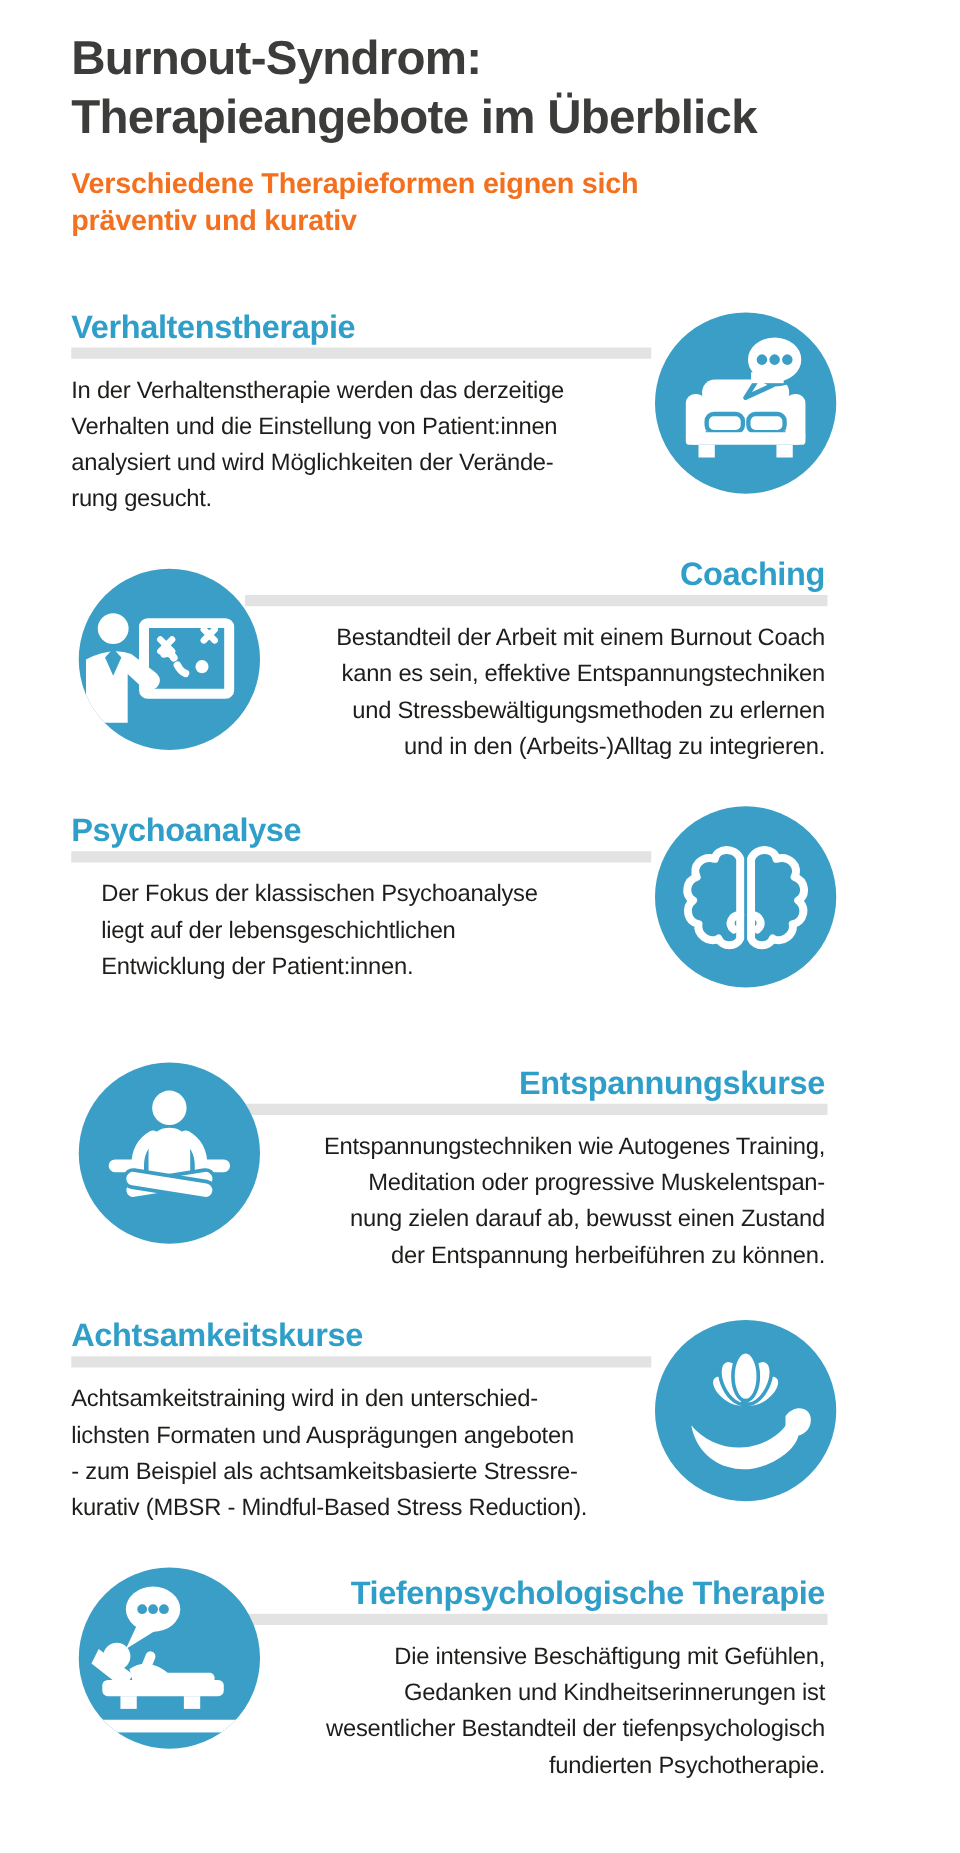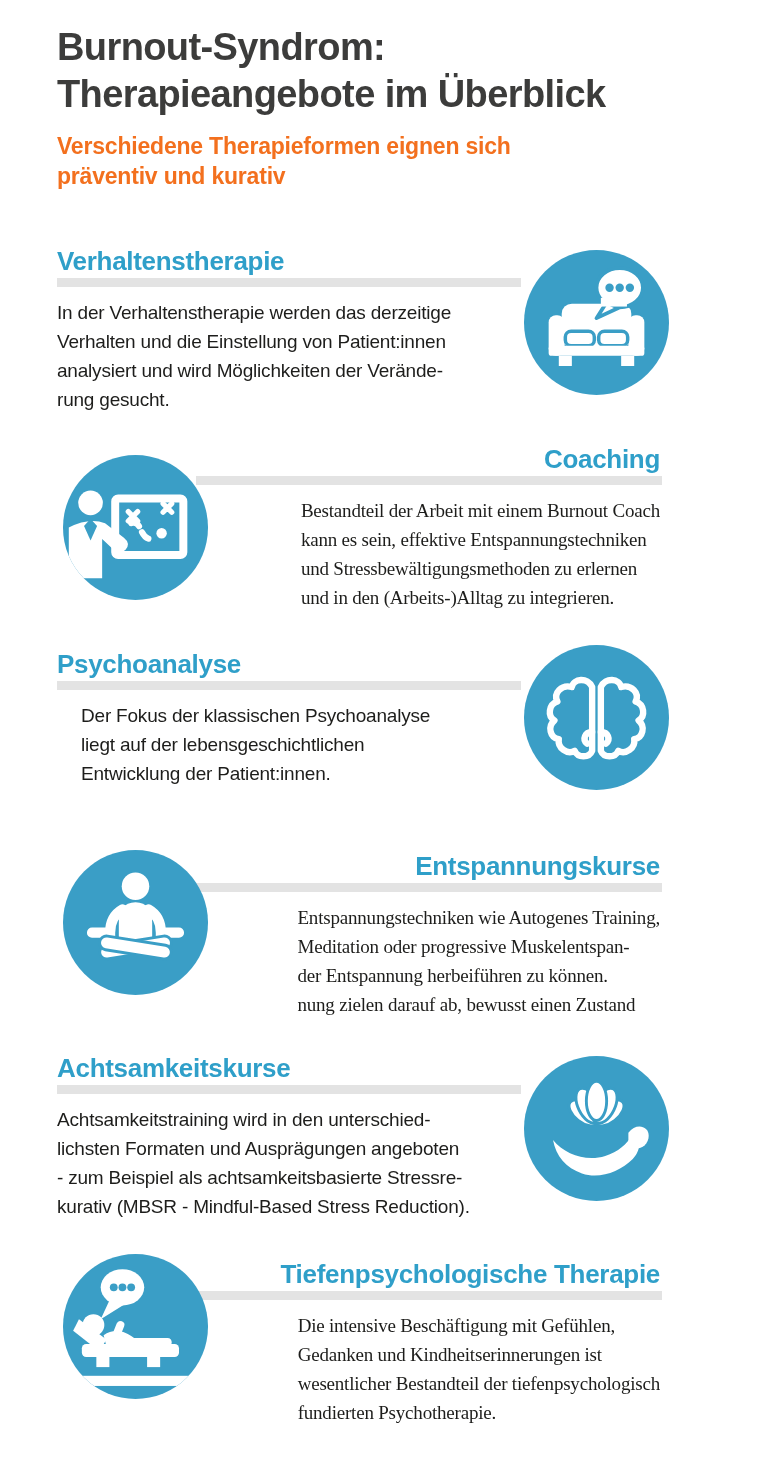--- a/index.html
+++ b/index.html
@@ -19,21 +19,21 @@
   }
   .sec-title{
     position:absolute;margin:0;font-size:26px;line-height:33px;font-weight:700;
     color:#2f9fc9;letter-spacing:-0.3px;white-space:nowrap;
   }
   .bar{position:absolute;height:9px;background:#e3e3e3;}
   .body{
     position:absolute;font-size:19px;line-height:29px;color:#1d1d1b;
     letter-spacing:-0.2px;white-space:nowrap;
   }
-  .body.right{font-family:Liberation Serif, serif;}
+  .body.right{text-align:right;}
   .badge{
     position:absolute;width:145px;height:145px;border-radius:50%;
     background:#3a9ec6;overflow:hidden;
   }
   .badge svg{display:block;width:100%;height:100%;}
   .bottom-strip{position:absolute;left:112px;top:1477px;width:358px;height:5px;background:#edf2f5;}
 </style>
 </head>
 <body>
 
@@ -116,22 +116,22 @@
         <path d="M53,60 C58,60 60,65 56.5,68"></path>
       </g>
     </svg>
   </div>
 
   <div class="bar" style="left:196px;top:883px;width:466px;"></div>
   <h3 class="sec-title" style="right:108px;top:850px;">Entspannungskurse</h3>
   <div class="body right" style="right:108px;top:903px;">
     <div>Entspannungstechniken wie Autogenes Training,</div>
     <div>Meditation oder progressive Muskelentspan-</div>
+    <div>nung zielen darauf ab, bewusst einen Zustand</div>
     <div>der Entspannung herbeiführen zu können.</div>
-    <div>nung zielen darauf ab, bewusst einen Zustand</div>
   </div>
   <div class="badge" style="left:63px;top:850px;">
     <svg viewBox="0 0 100 100">
       <circle cx="50" cy="25" r="9.5" fill="#fff"></circle>
       <path d="M50,36 C58,36 61.5,42 61.5,50 L61.5,64 L38.5,64 L38.5,50 C38.5,42 42,36 50,36 Z" fill="#fff"></path>
       <path d="M41,41 C34,45 32.5,52 32.5,57 L20,57" stroke="#fff" stroke-width="7" fill="none" stroke-linecap="round"></path>
       <path d="M59,41 C66,45 67.5,52 67.5,57 L80,57" stroke="#fff" stroke-width="7" fill="none" stroke-linecap="round"></path>
       <rect x="25" y="62.5" width="50" height="9.5" rx="4.75" fill="#fff" stroke="#3a9ec6" stroke-width="2" transform="rotate(-9 50 67)"></rect>
       <rect x="25" y="62.5" width="50" height="9.5" rx="4.75" fill="#fff" stroke="#3a9ec6" stroke-width="2" transform="rotate(9 50 67)"></rect>
     </svg>

